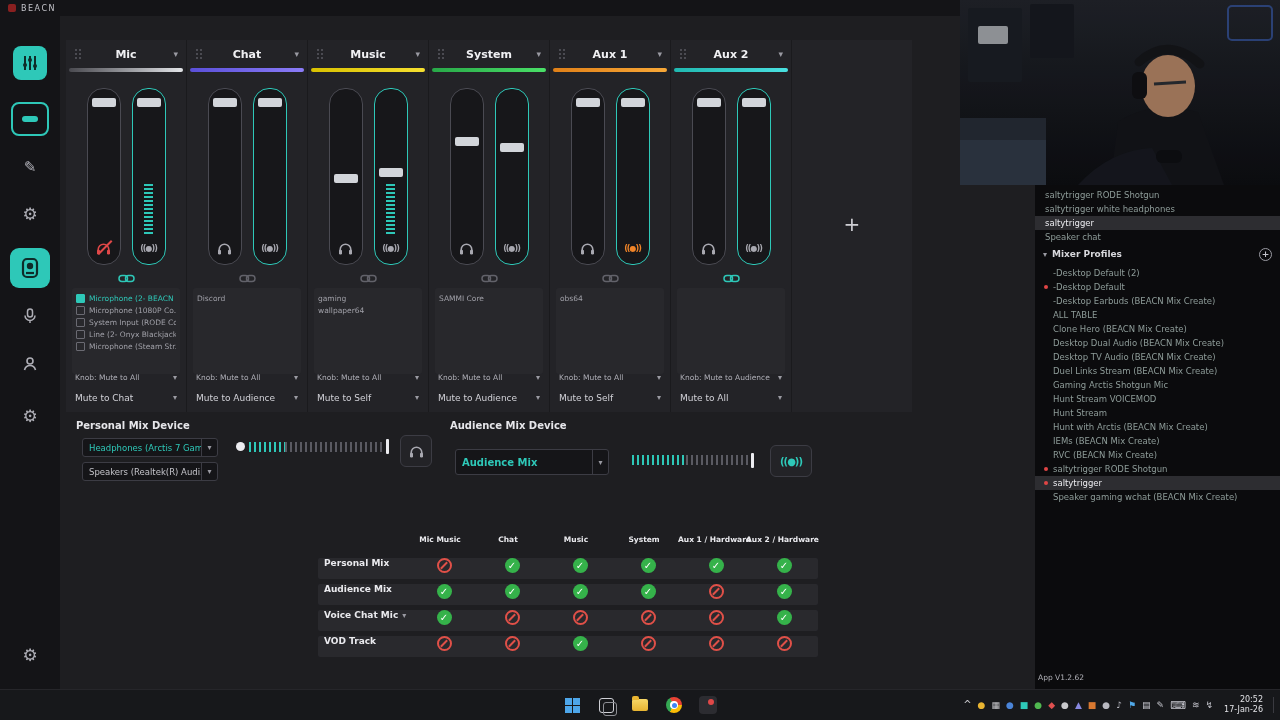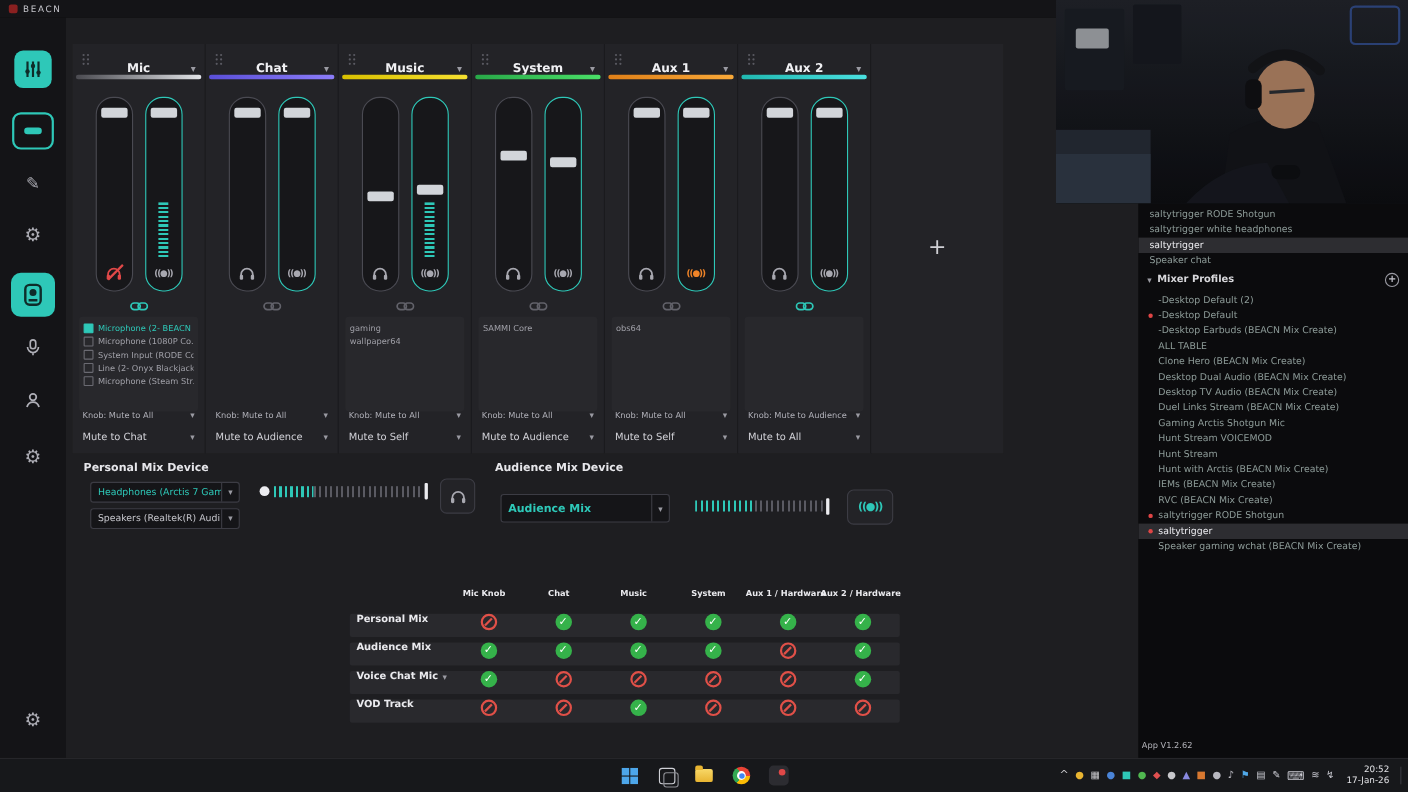--- a/index.html
+++ b/index.html
@@ -14,21 +14,21 @@
   .side-btn{position:absolute;left:50%;transform:translateX(-50%);display:flex;align-items:center;justify-content:center;cursor:pointer}
   .teal-sq{width:34px;height:34px;border-radius:8px;background:#2ec8b8}
   .teal-out{width:34px;height:30px;border-radius:8px;border:2px solid #2ec8b8;background:transparent}
   .teal-out .pill{width:16px;height:6px;border-radius:3px;background:#2ec8b8}
   .big-teal{width:40px;height:40px;border-radius:9px;background:#2ec8b8}
   .glyph-btn{font-size:17px;color:#aeaeb6}
   
   #main{position:absolute;left:60px;top:16px;width:975px;bottom:30px;background:#1e1e21;z-index:1}
   #channels{position:absolute;left:6px;top:24px;display:flex}
   .channel{width:120px;height:372px;background:#232327;border-right:1px solid #1a1a1d;position:relative}
-  .ch-header{height:28px;position:relative;display:flex;align-items:flex-end;justify-content:center;cursor:pointer}
+  .ch-header{height:28px;position:relative;display:flex;align-items:center;justify-content:center;cursor:pointer}
   .ch-title{font-size:11px;font-weight:bold;color:#f0f0f3}
   .grip{position:absolute;left:9px;top:9px;width:7px;height:11px}
   .grip::before{content:"";position:absolute;width:2px;height:2px;border-radius:50%;background:#5a5a62;
     box-shadow:0 4px 0 #5a5a62,0 8px 0 #5a5a62,4px 0 0 #5a5a62,4px 4px 0 #5a5a62,4px 8px 0 #5a5a62}
   .ch-chev{position:absolute;right:8px;color:#9a9aa2;font-size:9px}
   .ch-bar{height:4px;margin:0 3px;border-radius:2px}
   .bar-0{background:linear-gradient(90deg,#4a4a50,#e2e4e8)}
   .bar-1{background:linear-gradient(90deg,#5a4fd8,#8b7cf8)}
   .bar-2{background:linear-gradient(90deg,#d8c000,#f6e030)}
   .bar-3{background:linear-gradient(90deg,#28a848,#4ae068)}
@@ -280,20 +280,27 @@
               <span class="bc">((●))</span>
             </div>
         </div>
       </div>
       <div class="linker">
         <svg width="17" height="9" viewBox="0 0 17 9">
             <rect x="1" y="1.5" width="8.5" height="6" rx="3"></rect>
             <rect x="7.5" y="1.5" width="8.5" height="6" rx="3"></rect>
           </svg>
       </div>
+      <div class="devlist">
+
+          <div class="devrow">
+
+            <span class="devlabel">Discord</span>
+          </div>
+        </div>
       <div class="knobrow">
         <span>Knob: Mute to All</span>
           <span class="chev">▾</span>
       </div>
       <div class="muterow">
         <span>Mute to Audience</span>
           <span class="chev">▾</span>
       </div>
     </div>
 
@@ -532,21 +539,21 @@
   <div class="sq-btn" id="spk-btn">
     <span class="bc teal">((●))</span>
   </div>
 
 
   <div id="routing">
     <div class="r-header">
       <div class="r-spacer"></div>
       <div class="r-cols">
 
-      <div class="r-col">Mic Knob</div>
+      <div class="r-col">Mic Music</div>
           <div class="r-col">Chat</div>
           <div class="r-col">Music</div>
           <div class="r-col">System</div>
           <div class="r-col">Aux 1 / Hardware</div>
           <div class="r-col">Aux 2 / Hardware</div>
         </div>
     </div>
     <div class="r-row">
       <div class="r-label">
           <span>Personal Mix</span>

